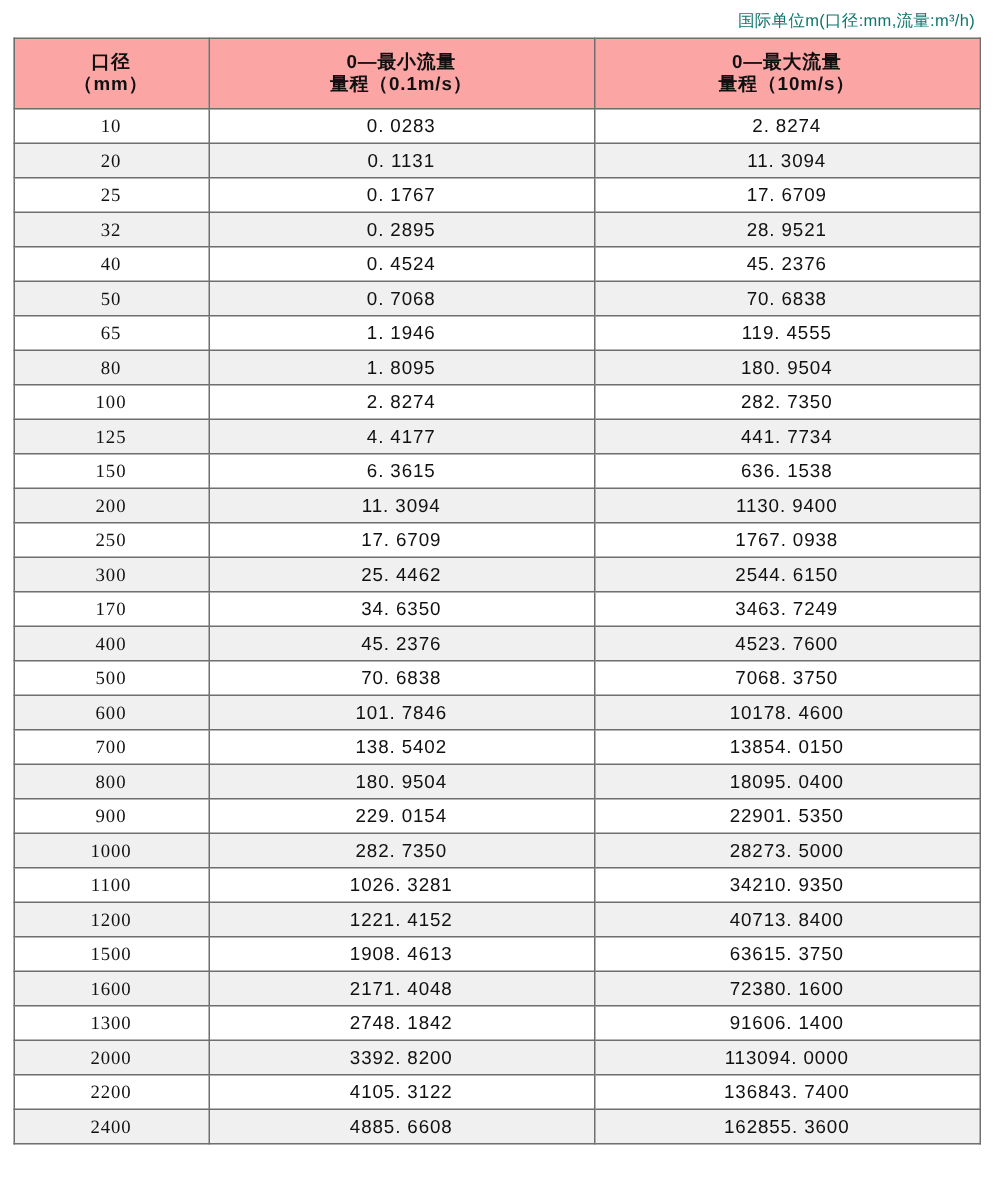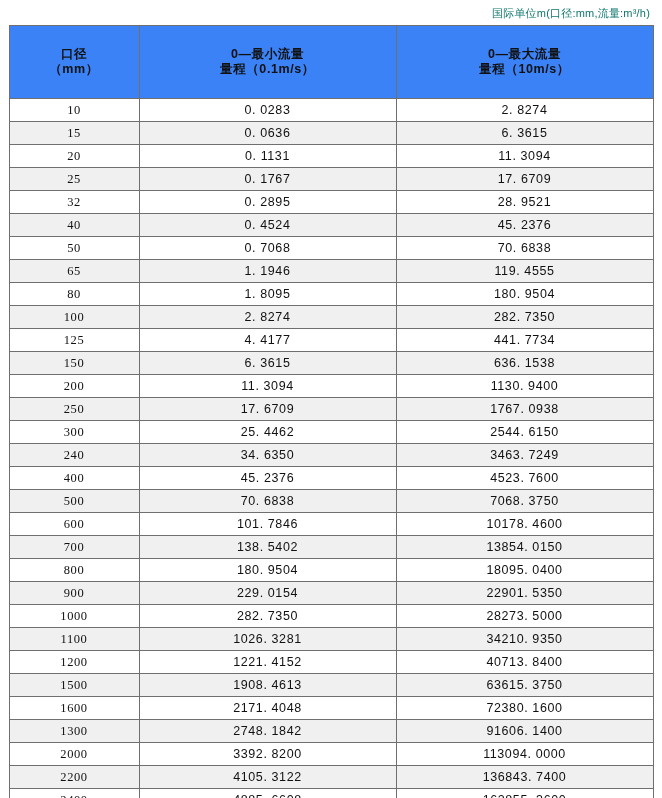--- a/index.html
+++ b/index.html
@@ -35,26 +35,26 @@
   }
   table.flow-table th,
   table.flow-table td {
     border: 1px solid #6f6f6f;
     text-align: center;
     font-size: 12.5px;
     color: #111;
     letter-spacing: 0.6px;
   }
   table.flow-table thead th {
-    background: #3b82f6;
+    background: #fca5a5;
     font-weight: bold;
     height: 38px;
     line-height: 15px;
     font-size: 12.5px;
-    padding: 17px 0;
+    padding: 4px 0;
   }
   table.flow-table thead th .hl {
     display: block;
   }
   table.flow-table tbody td {
     height: 22px;
     padding: 0;
     background: #ffffff;
   }
   table.flow-table tbody tr:nth-child(even) td {
@@ -99,25 +99,20 @@
         </th>
       </tr>
     </thead>
     <tbody id="tbody">
         <tr>
           <td class="dn">10</td>
           <td class="num">0. 0283</td>
           <td class="num">2. 8274</td>
         </tr>
         <tr>
-          <td class="dn">15</td>
-          <td class="num">0. 0636</td>
-          <td class="num">6. 3615</td>
-        </tr>
-        <tr>
           <td class="dn">20</td>
           <td class="num">0. 1131</td>
           <td class="num">11. 3094</td>
         </tr>
         <tr>
           <td class="dn">25</td>
           <td class="num">0. 1767</td>
           <td class="num">17. 6709</td>
         </tr>
         <tr>
@@ -169,21 +164,21 @@
           <td class="dn">250</td>
           <td class="num">17. 6709</td>
           <td class="num">1767. 0938</td>
         </tr>
         <tr>
           <td class="dn">300</td>
           <td class="num">25. 4462</td>
           <td class="num">2544. 6150</td>
         </tr>
         <tr>
-          <td class="dn">240</td>
+          <td class="dn">170</td>
           <td class="num">34. 6350</td>
           <td class="num">3463. 7249</td>
         </tr>
         <tr>
           <td class="dn">400</td>
           <td class="num">45. 2376</td>
           <td class="num">4523. 7600</td>
         </tr>
         <tr>
           <td class="dn">500</td>

